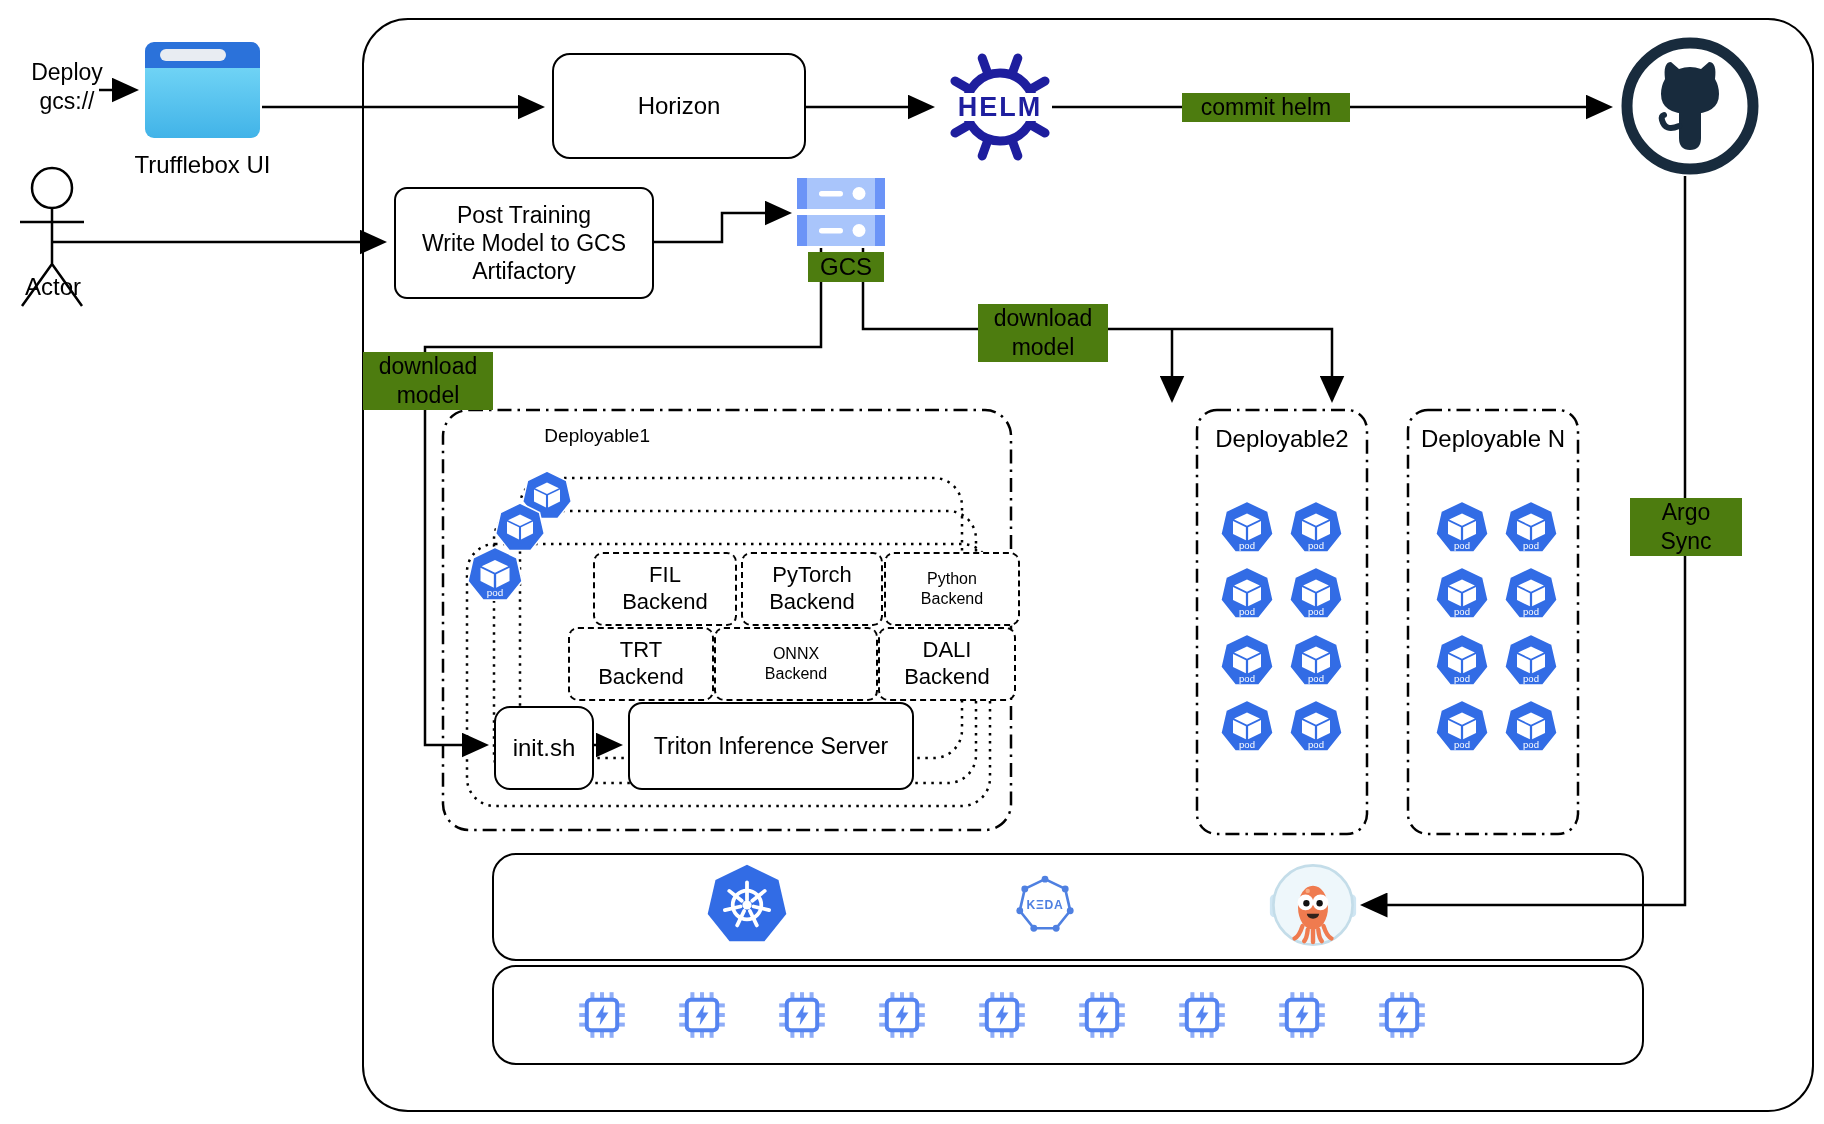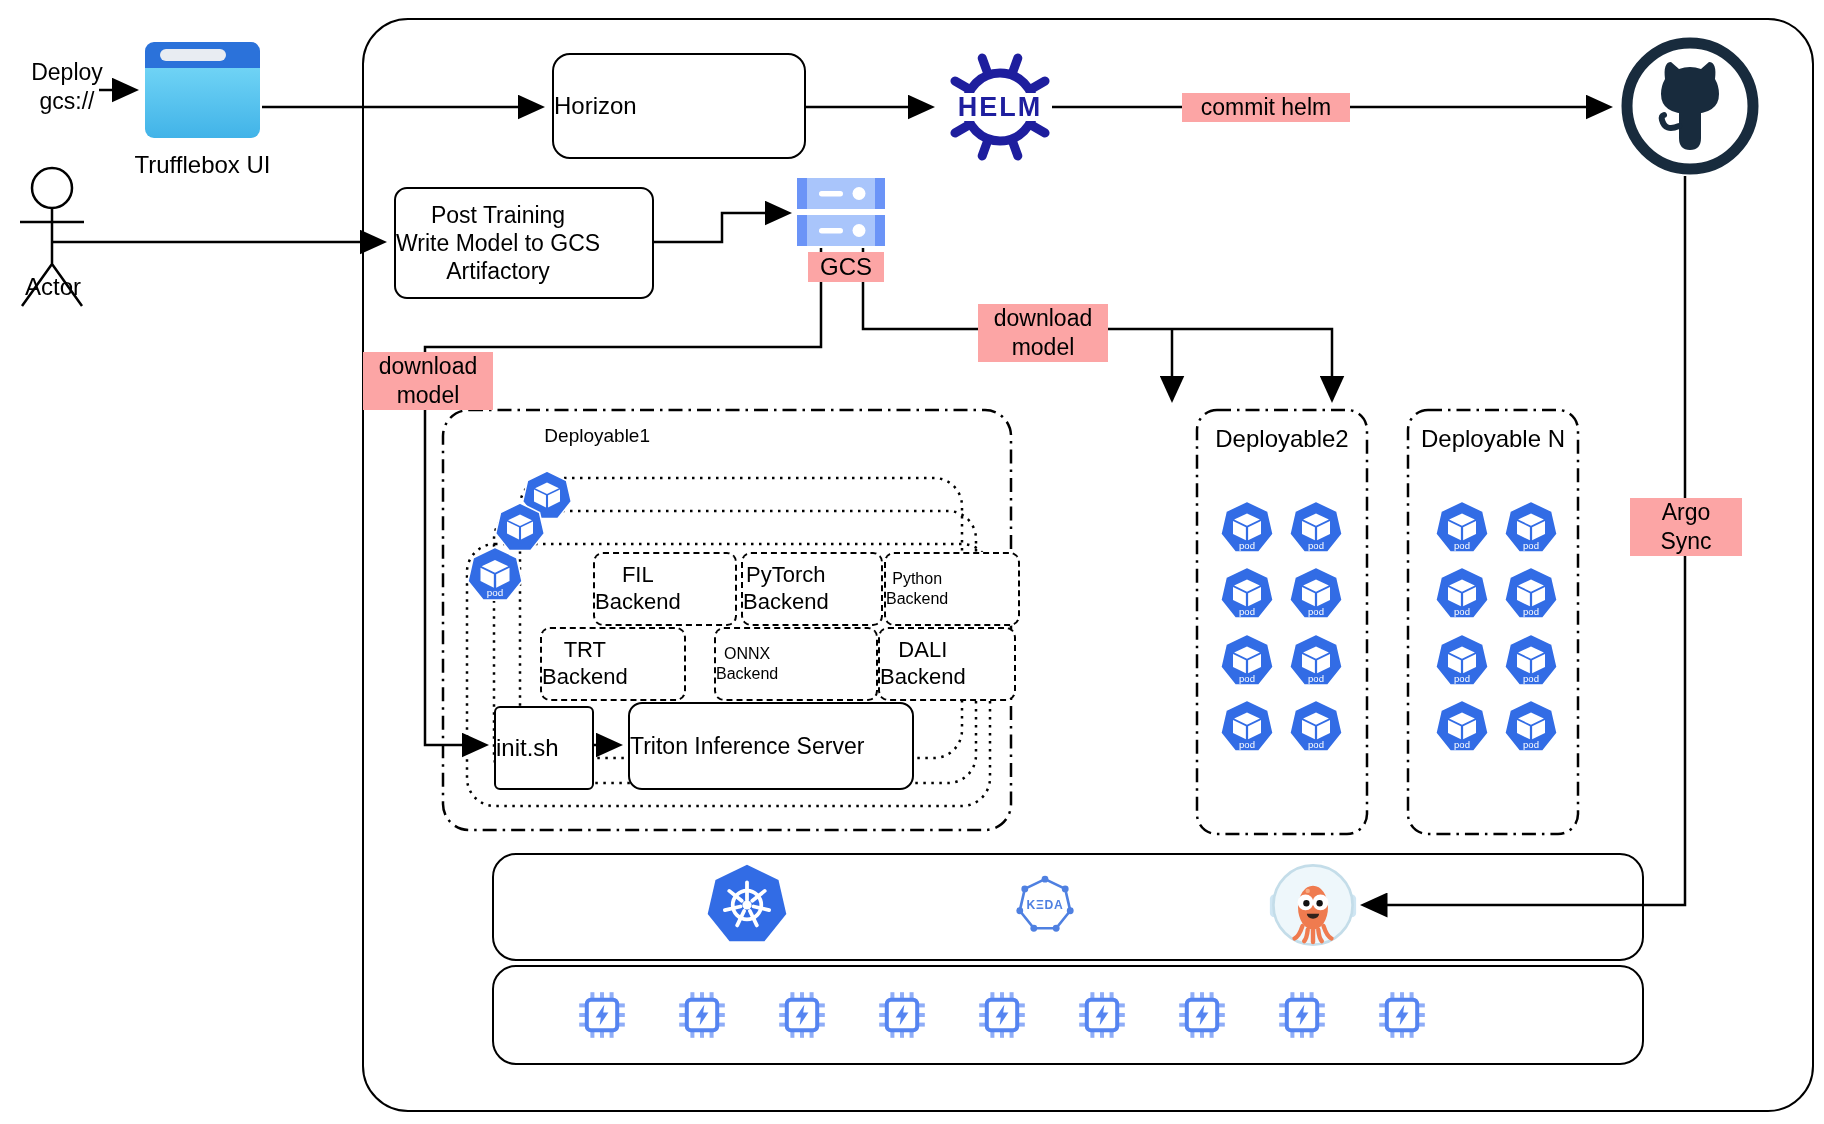--- a/index.html
+++ b/index.html
@@ -1,26 +1,26 @@
 <!DOCTYPE html>
 <html style="--pod-blue: #326CE5; --kubernetes-blue: #326CE5; --keda-blue: #4f80e1; --helm-navy: #1e1e9e; --github-navy: #182b3d; --gcs-light: #a9c5fb; --gcs-dark: #6b94f7; --chip-blue: #5584f0; --chip-pin: #8fadf7; --argo-orange: #ef7b4f; --trufflebox-header: #2b72da; --trufflebox-body-top: #6fd3f5; --trufflebox-body-bottom: #41b3e8; --line-black: #000000;"><head>
 <meta charset="utf-8">
 <style>
   html,body{margin:0;padding:0}
   body{width:1824px;height:1124px;background:#fff;position:relative;overflow:hidden;
        font-family:"Liberation Sans",sans-serif;color:#000}
   .abs{position:absolute}
   svg.overlay{position:absolute;left:0;top:0;pointer-events:none}
   .box{position:absolute;border:2.5px solid #000;background:#fff;border-radius:12px;
-       display:flex;align-items:center;text-align:center;
+       display:flex;align-items:center;justify-content:center;text-align:center;
        white-space:pre-line;font-size:23px;line-height:1.22}
   .box.dashed{border-style:dashed;border-width:2.5px;border-radius:10px}
   .box.ghost{background:transparent}
   .label{position:absolute;white-space:pre-line;text-align:center;font-size:23px;line-height:1.25}
-  .online{background:#fca5a5;padding:0 3px}
+  .online{background:#4d7c0f;padding:0 3px}
   #gpu-row{display:flex;align-items:center;gap:52px;padding-left:84px;width:100%;height:100%;box-sizing:border-box}
   #pods-layer{position:absolute;left:0;top:0;width:1824px;height:1124px;pointer-events:none}
 </style>
 </head>
 <body>
 
 <svg class="overlay" width="1824" height="1124" viewBox="0 0 1824 1124">
   <defs>
     <marker id="ah" markerWidth="11" markerHeight="10" refX="9" refY="5" orient="auto">
       <path d="M0,0 L11,5 L0,10 Z" fill="#000"></path>
@@ -299,34 +299,34 @@
 Backend</span>
 </div>
 <div class="box dashed" style="left:741px;top:552px;width:138px;height:70px;font-size:22px">
   <span>PyTorch
 Backend</span>
 </div>
 <div class="box dashed" style="left:884px;top:552px;width:132px;height:70px;font-size:16px">
   <span>Python
 Backend</span>
 </div>
-<div class="box dashed" style="left:540px;top:627px;width:142px;height:70px;font-size:22px">
+<div class="box dashed" style="left:568px;top:627px;width:142px;height:70px;font-size:22px">
   <span>TRT
 Backend</span>
 </div>
 <div class="box dashed" style="left:714px;top:627px;width:160px;height:70px;font-size:16px">
   <span>ONNX
 Backend</span>
 </div>
 <div class="box dashed" style="left:878px;top:627px;width:134px;height:70px;font-size:22px">
   <span>DALI
 Backend</span>
 </div>
 
-<div class="box" style="left:494px;top:706px;width:96px;height:80px;border-radius:6px;font-size:24px">
+<div class="box" style="left:494px;top:706px;width:96px;height:80px;border-radius:16px;font-size:24px">
   <span>init.sh</span>
 </div>
 
 <div class="box" style="left:628px;top:702px;width:282px;height:84px;border-radius:14px">
   <span>Triton Inference Server</span>
 </div>
 
 <div id="pods-layer">
     <svg class="abs" style="left:521px;top:470px" width="52" height="52" viewBox="0 0 100 100">
     <polygon points="50,2 87.5,20.1 96.8,60.7 70.8,93.2 29.2,93.2 3.2,60.7 12.5,20.1" fill="var(--pod-blue,#326CE5)" stroke="#fff" stroke-width="3"></polygon>

